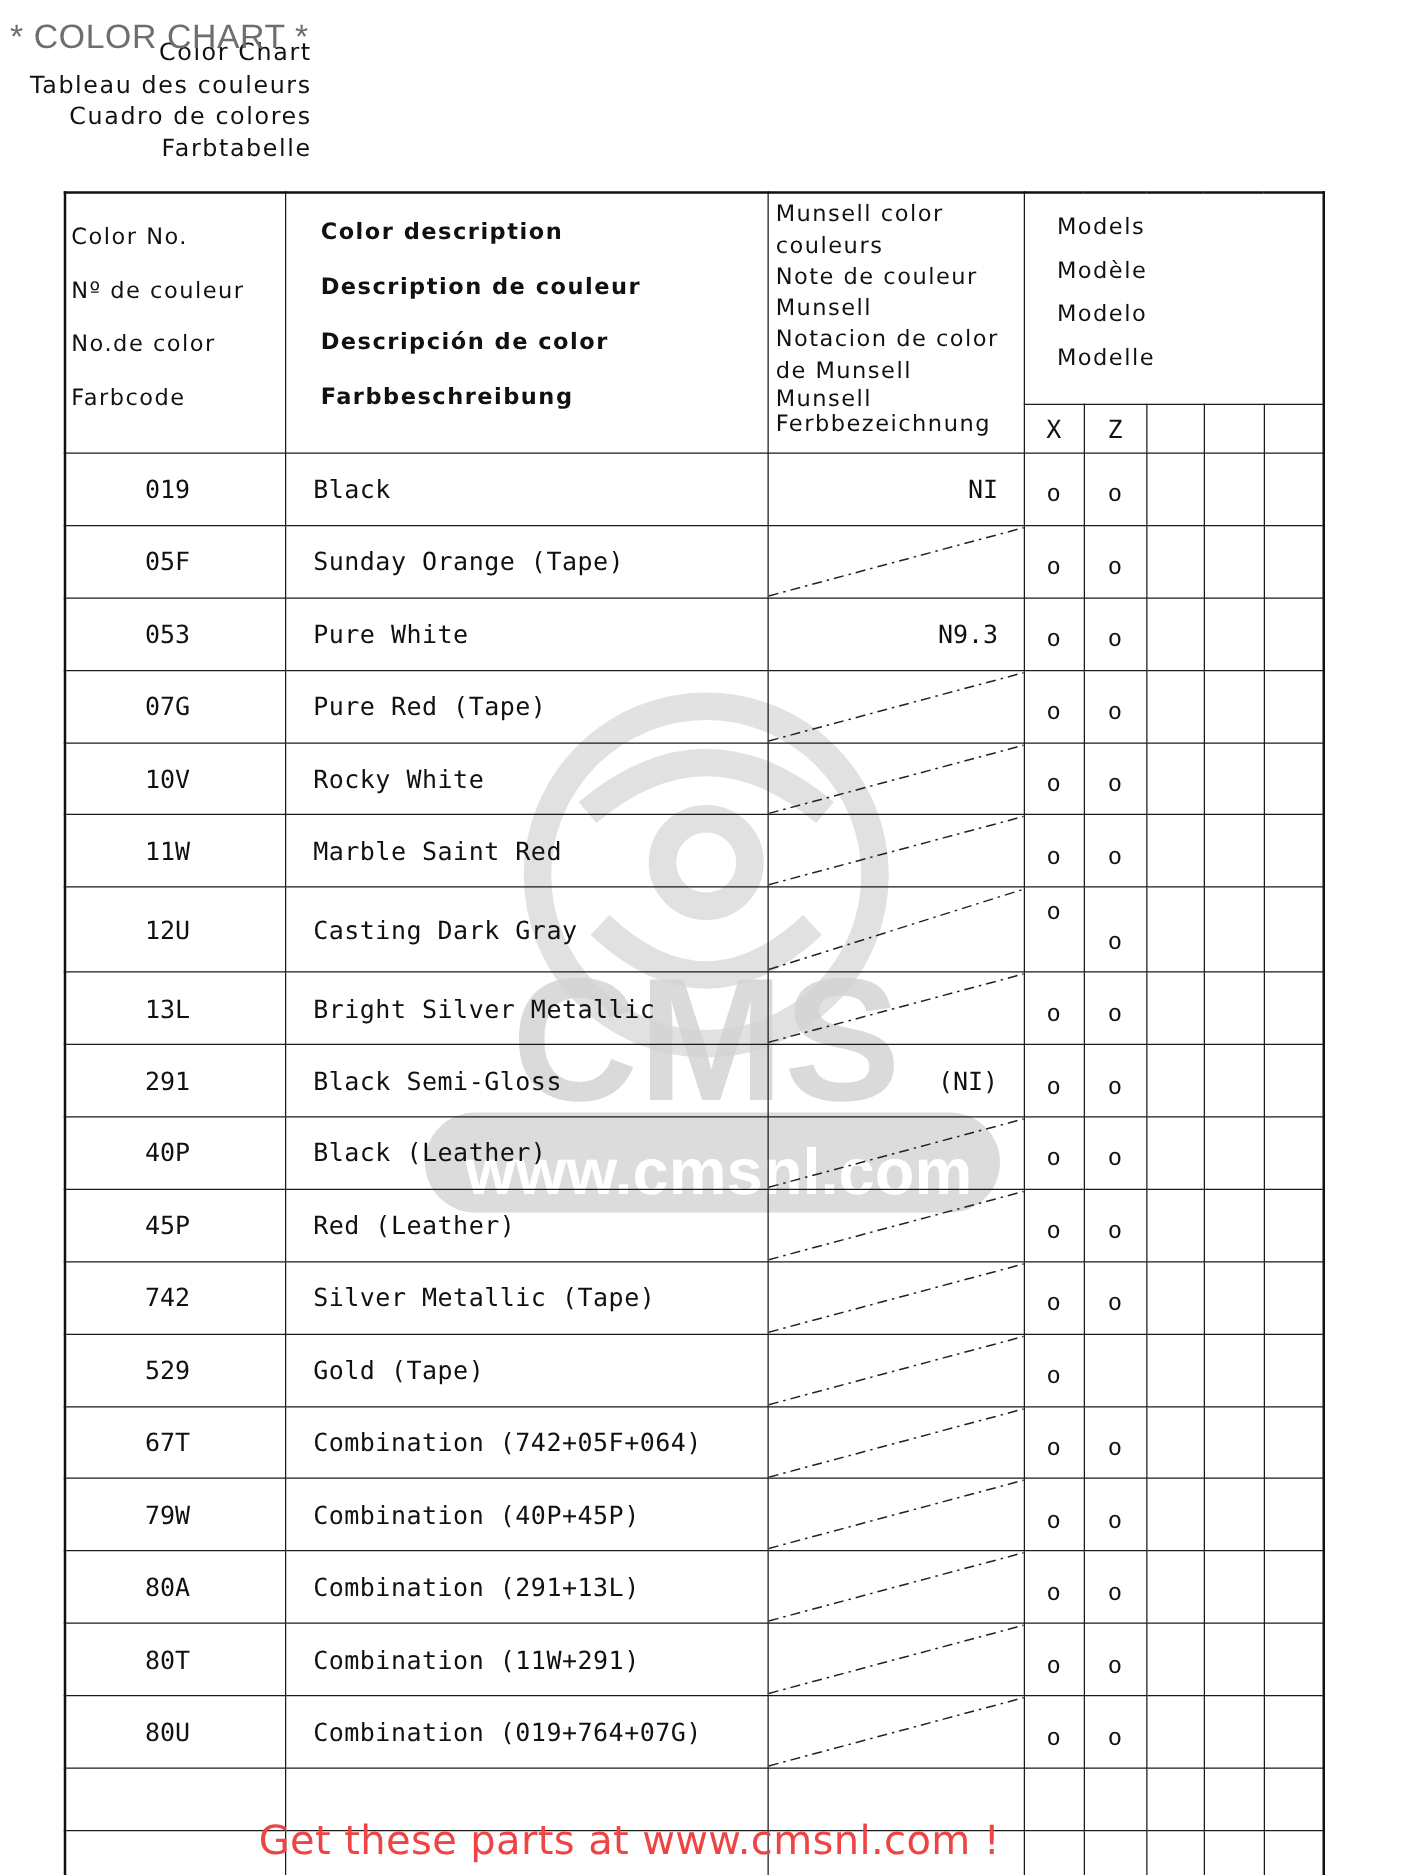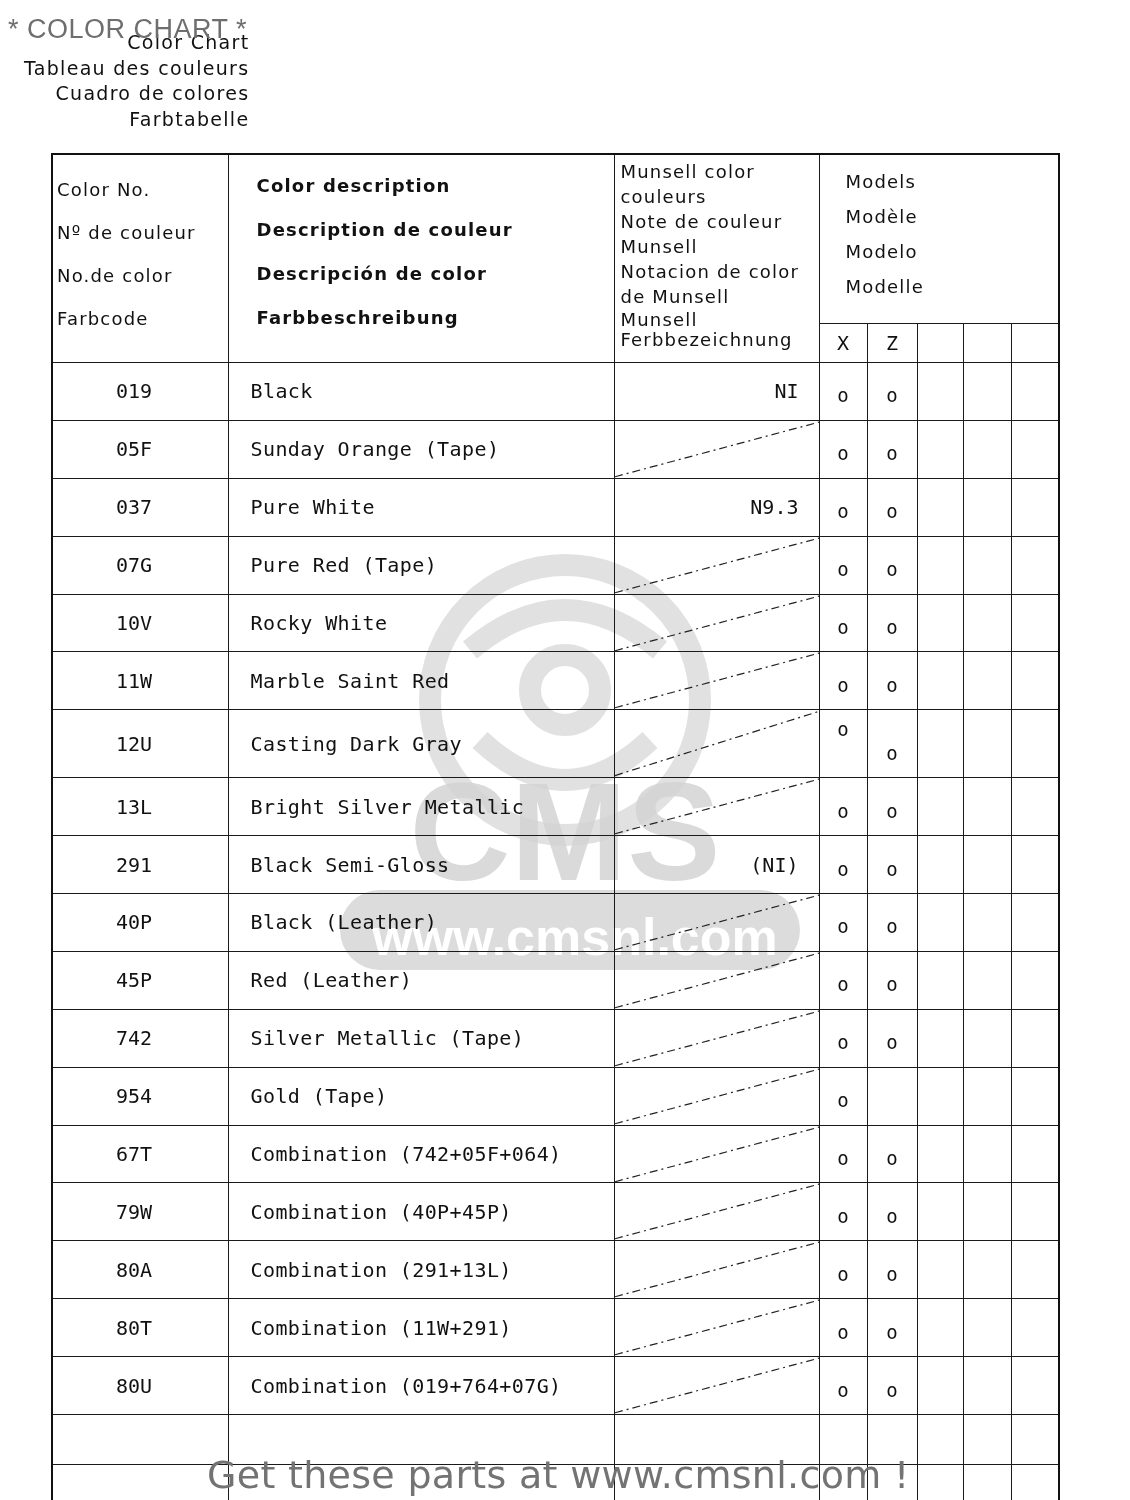--- a/index.html
+++ b/index.html
@@ -23,21 +23,21 @@
   .h-models { padding: 16px 0 0 26px; border-bottom: none; }
   .h-models div { height: 35px; }
   .model-col { font-family: "DejaVu Sans Mono", monospace; font-size: 20px; text-align: center; height: 38px; }
   .row td { height: 48.9px; }
   .code { font-family: "DejaVu Sans Mono", monospace; font-size: 20px; text-align: left; padding-left: 63px; }
   .desc { font-family: "DejaVu Sans Mono", monospace; font-size: 20px; letter-spacing: 0.4px; padding-left: 22px; white-space: nowrap; margin-top: 16px; }
   .munsell { font-family: "DejaVu Sans Mono", monospace; font-size: 20px; text-align: right; padding-right: 20px; position: relative; }
   .munsell svg { position: absolute; left: 0; top: 0; width: 100%; height: 100%; }
   .mark { font-family: "DejaVu Sans Mono", monospace; font-size: 19px; text-align: center; padding-top: 8px; }
   .empty-row td { height: 48.9px; }
-  .footer { position: absolute; left: 207px; top: 1453px; font-family: "DejaVu Sans", sans-serif; font-size: 38px; color: #737373; letter-spacing: 0.3px; z-index: 3; white-space: nowrap; }
+  .footer { position: absolute; left: 207px; top: 1453px; font-family: "DejaVu Sans", sans-serif; font-size: 32px; color: #ef4444; letter-spacing: 0.3px; z-index: 3; white-space: nowrap; }
 </style>
 </head>
 <body>
 
 <div class="page-title">* COLOR CHART *</div>
 
 <div class="subtitles">
   <div>Color Chart</div>
   <div>Tableau des couleurs</div>
   <div>Cuadro de colores</div>
@@ -128,21 +128,21 @@
               <line x1="0" y1="49" x2="100" y2="1" stroke="#222" stroke-width="1.2" stroke-dasharray="8 4 2 4" vector-effect="non-scaling-stroke"></line>
             </svg>
           </td>
           <td class="mark">o</td>
           <td class="mark">o</td>
           <td></td>
           <td></td>
           <td></td>
         </tr>
       <tr class="row">
-          <td class="code">037</td>
+          <td class="code">053</td>
           <td class="desc">Pure White</td>
           <td class="munsell">N9.3</td>
           <td class="mark">o</td>
           <td class="mark">o</td>
           <td></td>
           <td></td>
           <td></td>
         </tr>
       <tr class="row">
           <td class="code">07G</td>
@@ -260,21 +260,21 @@
               <line x1="0" y1="49" x2="100" y2="1" stroke="#222" stroke-width="1.2" stroke-dasharray="8 4 2 4" vector-effect="non-scaling-stroke"></line>
             </svg>
           </td>
           <td class="mark">o</td>
           <td class="mark">o</td>
           <td></td>
           <td></td>
           <td></td>
         </tr>
       <tr class="row">
-          <td class="code">954</td>
+          <td class="code">529</td>
           <td class="desc">Gold (Tape)</td>
           <td class="munsell slash">
             <svg viewBox="0 0 100 50" preserveAspectRatio="none">
               <line x1="0" y1="49" x2="100" y2="1" stroke="#222" stroke-width="1.2" stroke-dasharray="8 4 2 4" vector-effect="non-scaling-stroke"></line>
             </svg>
           </td>
           <td class="mark">o</td>
           <td class="mark"></td>
           <td></td>
           <td></td>

